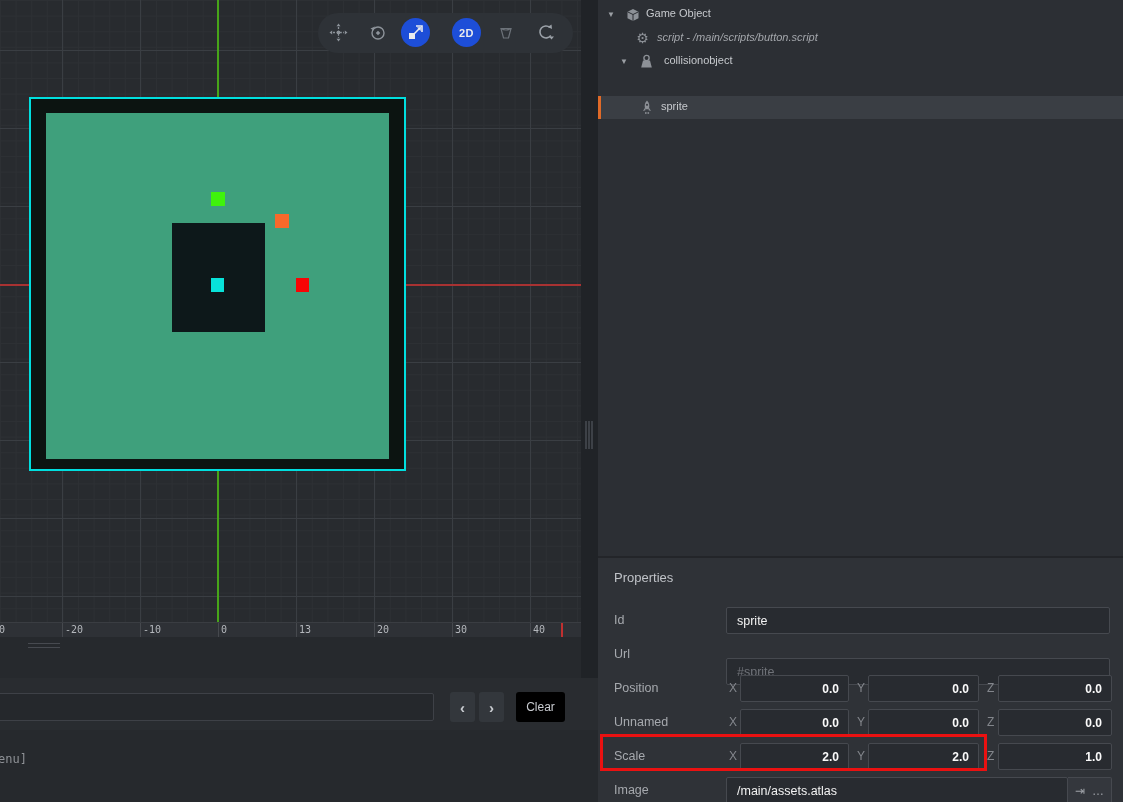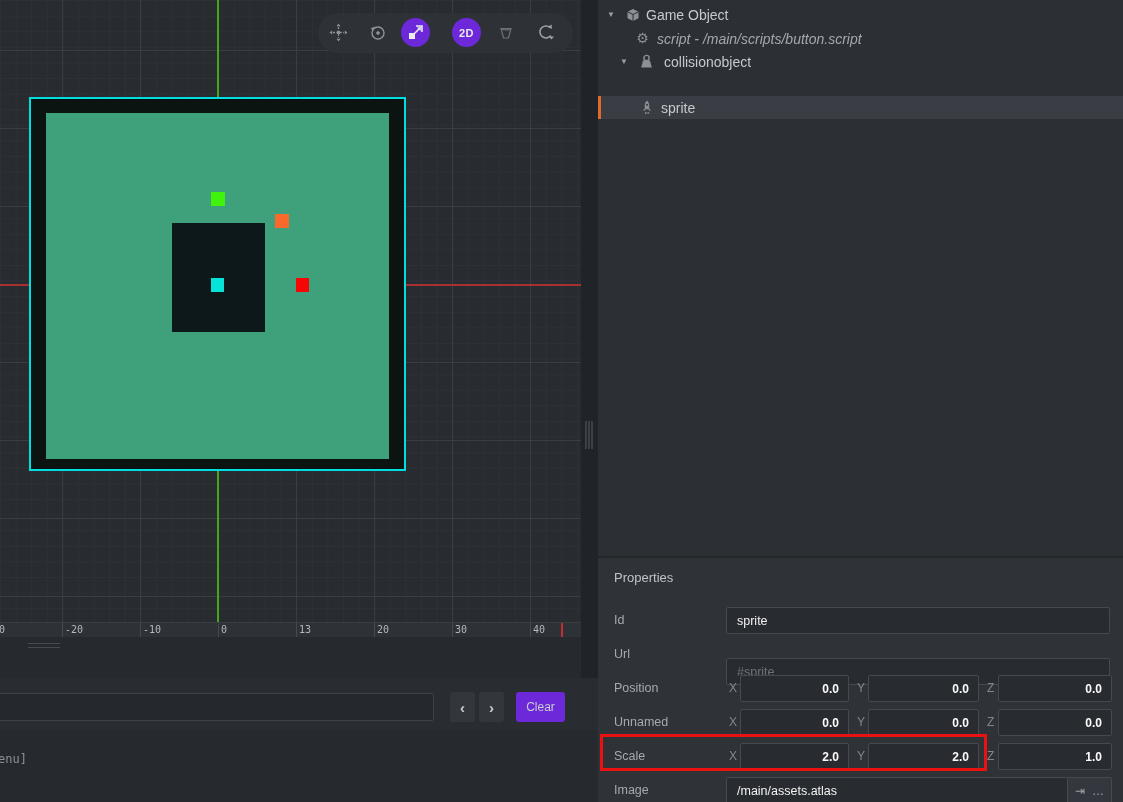--- a/index.html
+++ b/index.html
@@ -21,60 +21,60 @@
   .axis-x { position:absolute; left:0; top:284px; width:581px; height:2px; }
   .abs { position:absolute; }
   #selection-border { position:absolute; left:29px; top:97px; width:377px; height:374px;
     border:2px solid #00dfdf; }
 
   
   #toolbar { position:absolute; left:318px; top:13px; width:255px; height:40px;
     background:#2e3237; border-radius:20px; display:flex; align-items:center; }
   .tool { position:absolute; width:29px; height:29px; top:5px; border-radius:50%;
     display:flex; align-items:center; justify-content:center; }
-  .tool.active { background:#6d28d9; }
+  .tool.active { background:#1d4ed8; }
   .tool svg { display:block; }
   .btn-2d { color:#e9ebee; font-size:11px; font-weight:bold; letter-spacing:0.5px; }
 
   
   #ruler { position:absolute; left:0; top:622px; width:581px; height:15px; background:#2e3136;
     border-top:1px solid #3a3d42; overflow:hidden; }
   .tick-line { position:absolute; top:0; width:1px; height:15px; background:#46494e; }
   .tick-label { position:absolute; top:1px; font-family:"DejaVu Sans Mono", monospace;
     font-size:10px; color:#b4b7bc; white-space:nowrap; }
   #ruler-cursor { position:absolute; top:0; width:2px; height:15px; background:#c03030; }
 
   
   #under-ruler { position:absolute; left:0; top:637px; width:581px; height:41px; background:#26292d; }
   .grip-h { position:absolute; left:28px; width:32px; height:1px; background:#474a50; }
   #bottom-bar { position:absolute; left:0; top:678px; width:598px; height:52px; background:#292c30; }
   #search-input { position:absolute; left:-6px; top:15px; width:440px; height:28px;
     background:#25282c; border:1px solid #3e4147; border-radius:2px; }
   .nav-btn { position:absolute; top:14px; width:25px; height:30px; background:#33373c;
     border-radius:3px; color:#c9ccd1; font-size:15px; font-weight:bold;
     display:flex; align-items:center; justify-content:center; cursor:default; }
-  #clear-btn { position:absolute; left:516px; top:14px; width:49px; height:30px; background:#6d28d9;
+  #clear-btn { position:absolute; left:516px; top:14px; width:49px; height:30px; background:#000000;
     border-radius:3px; color:#c9ccd1; font-size:12px;
     display:flex; align-items:center; justify-content:center; }
   #console { position:absolute; left:0; top:730px; width:598px; height:72px; background:#26292d; }
   #console-text { position:absolute; left:-2px; top:22px; color:#8e9196; font-size:12px;
     font-family:"DejaVu Sans Mono", monospace; }
 
   
   #v-divider { position:absolute; left:581px; top:0; width:17px; height:678px; background:#202327; }
   .grip-v { position:absolute; top:421px; width:2px; height:28px; background:#3d4147; }
 
   
   #right-panel { position:absolute; left:598px; top:0; width:525px; height:802px; background:#2c2f34; }
   .o-row { position:absolute; left:0; width:525px; height:23px; }
   .o-row.selected { background:#3a3e44; border-left:3px solid #e06a28; }
   .o-exp { position:absolute; top:7px; font-size:8px; color:#9b9fa4; }
   .o-icon { position:absolute; top:4px; width:15px; height:15px; display:flex;
     align-items:center; justify-content:center; }
-  .o-label { position:absolute; top:4px; font-size:14px; color:#c6c9cd; white-space:nowrap; }
+  .o-label { position:absolute; top:4px; font-size:11px; color:#c6c9cd; white-space:nowrap; }
   .o-label.dim { color:#97999d; }
   .o-label.italic { font-style:italic; color:#a4a7ac; }
   .gear-glyph { font-size:14px; color:#8d9197; line-height:13px; }
   .box-glyph { width:11px; height:11px; background:#7e8186; }
 
   
   #props { position:absolute; left:0; top:556px; width:525px; height:246px; background:#2f3237;
     border-top:2px solid #232529; }
   #props-header { position:absolute; left:16px; top:12px; font-size:13px; color:#c0c3c8; }
   .plabel { position:absolute; left:16px; font-size:12.5px; color:#a6a9ae; }

